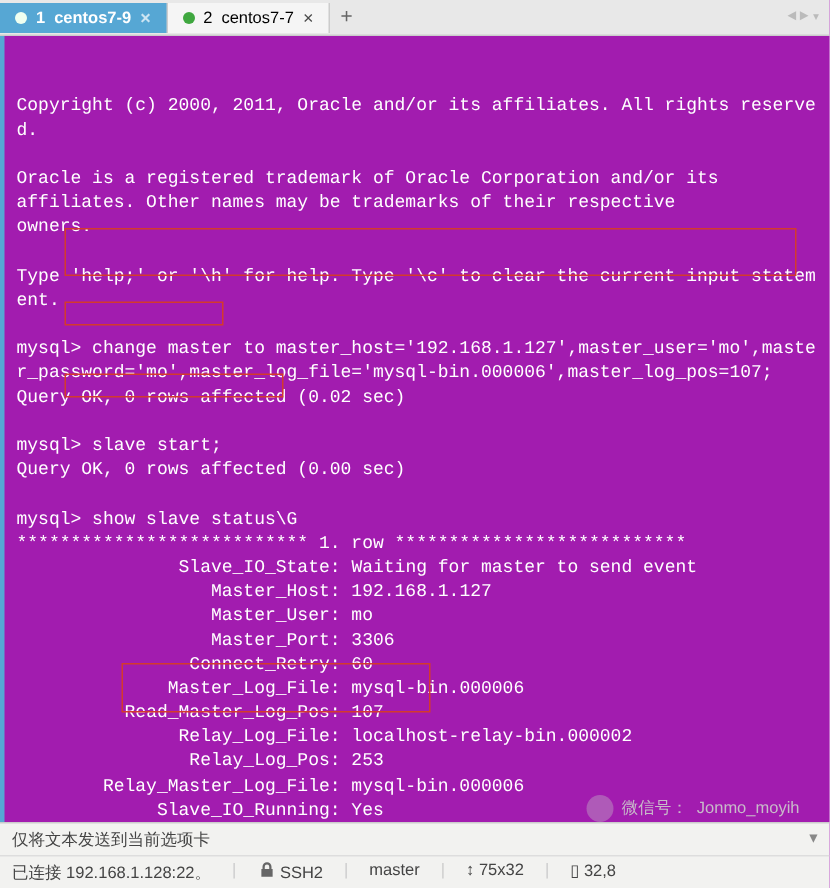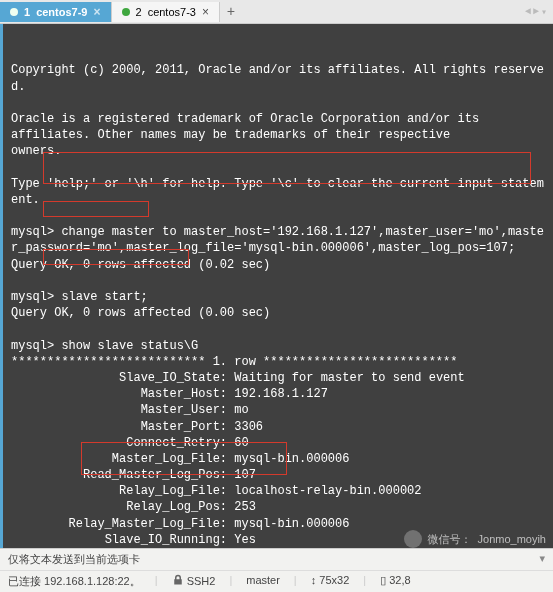--- a/index.html
+++ b/index.html
@@ -38,21 +38,21 @@
     .tab-add {
       width: 22px; text-align: center; font-size: 14px;
       cursor: pointer; color: #666;
     }
     .tab-arrows {
       margin-left: auto; display: flex; gap: 2px; padding: 0 6px;
       color: #bbb; font-size: 10px;
     }
     .terminal {
       flex: 1;
-      background: #404040;
+      background: #a21caf;
       color: #fff;
       padding: 6px 8px;
       overflow: hidden;
       font-size: 12px;
       line-height: 1.35;
       white-space: pre-wrap;
       word-break: break-all;
       position: relative;
       border-left: 3px solid #56a7d4;
     }
@@ -77,21 +77,21 @@
     }
     .footer-row1 .chev { margin-left: auto; color: #888; cursor: pointer; }
     .footer-row2 {
       display: flex; align-items: flex-start; gap: 14px;
       padding: 3px 8px;
     }
     .sep { color: #ccc; }
     .ficon { width: 12px; height: 12px; display: inline-block; color: #666; vertical-align: -1px; }
     .watermark {
       position: absolute;
-      right: 7px; bottom: 0px;
+      right: 20px; bottom: 0px;
       display: flex; align-items: center; gap: 6px;
       color: #ccc; font-size: 11px;
       font-family: "Segoe UI", sans-serif;
       opacity: .9;
       margin-top: 31px;
     }
     .watermark .circ { width: 18px; height: 18px; border-radius: 50%; background: rgba(200,200,200,.4); display:inline-block; }
   </style>
 </head>
 <body>
@@ -99,21 +99,21 @@
 <div class="tab-bar">
   <div class="tab active">
     <span class="dot"></span>
     <span>1</span>
     <span>centos7-9</span>
     <span class="close">×</span>
   </div>
   <div class="tab">
     <span class="dot"></span>
     <span>2</span>
-    <span>centos7-3</span>
+    <span>centos7-7</span>
     <span class="close">×</span>
   </div>
   <div class="tab-add">+</div>
   <div class="tab-arrows">
     <span>◄</span>
     <span>►</span>
     <span>▾</span>
   </div>
 </div>
 

